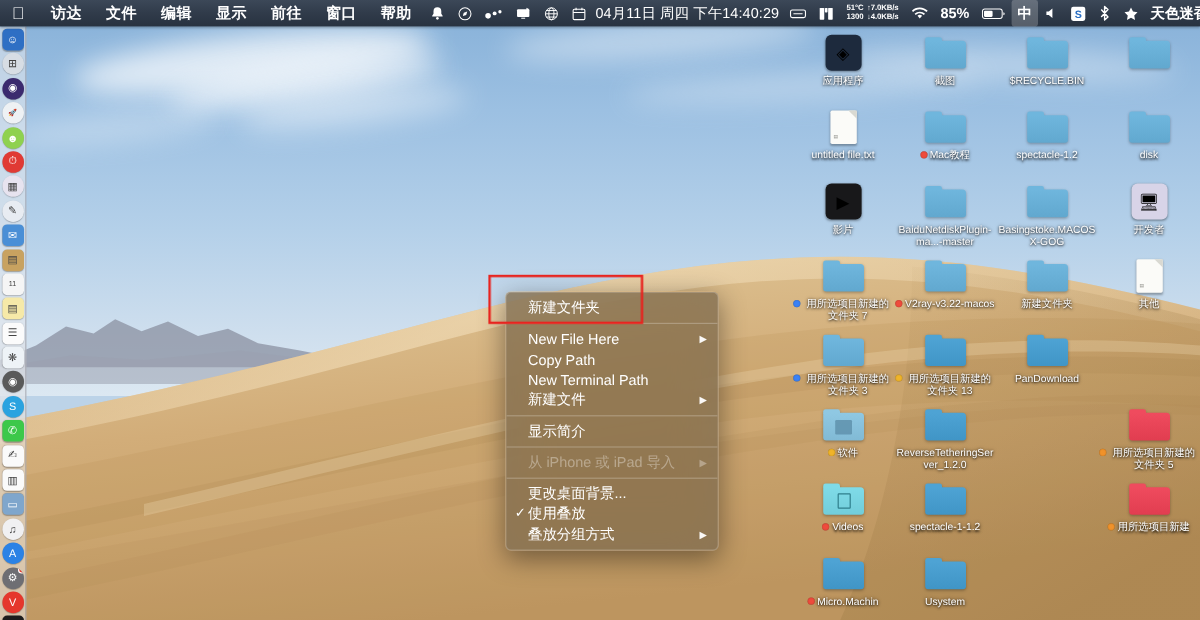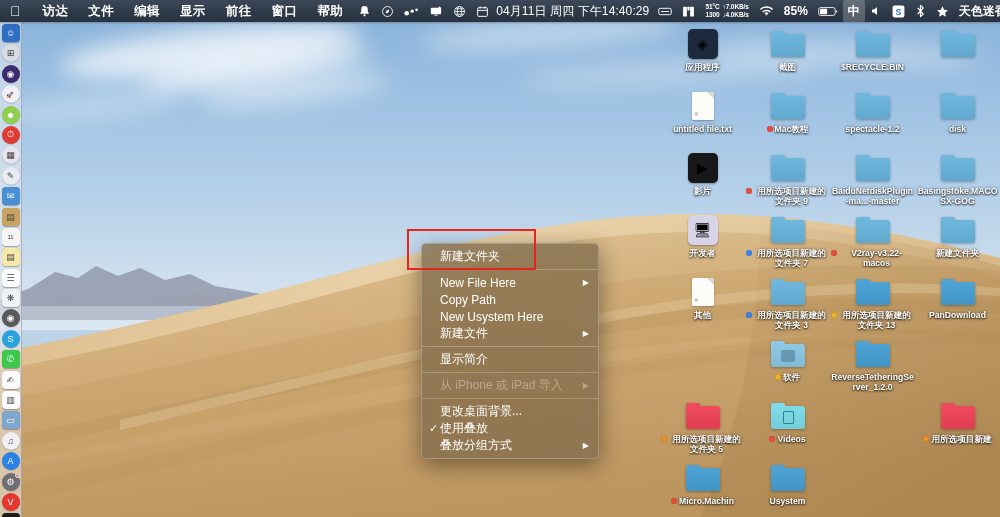--- a/index.html
+++ b/index.html
@@ -97,21 +97,21 @@
   }
   .folder .tab {
     position:absolute; left:0; top:0; width:14px; height:4px;
     border-radius:2px 2px 0 0;
   }
   .folder .body {
     position:absolute; left:0; top:3px; width:34px; height:23px;
     border-radius:1.5px 3px 2.5px 2.5px;
   }
   .icon-label {
-    margin-top:2px; font-size:8.6px; line-height:10px; font-weight:bold;
+    margin-top:2px; font-size:8.6px; line-height:10px; font-weight:normal;
     color:#fff; text-align:center; max-width:84px;
     text-shadow:0 1px 2px rgba(0,0,0,.85),0 0 3px rgba(0,0,0,.55);
     display:flex; align-items:flex-start; justify-content:flex-end; gap:2px;
     word-break:break-word;
   }
   .tagdot {
     width:6px; height:6px; border-radius:50%; flex-shrink:0;
     margin-top:2px; box-shadow:0 0 1px rgba(0,0,0,.45) inset;
   }
   .doc-icon {
@@ -517,32 +517,20 @@
         </div>
       </div>
       <div class="desktop-icon">
         <div class="icon-art">
           <div class="folder">
             <div class="tab" style="background: rgb(111, 182, 221);"></div>
             <div class="body" style="background: linear-gradient(rgb(111, 182, 221), rgb(97, 168, 207));"></div>
           </div>
         </div>
         <div class="icon-label">
-          <span class="tagdot" style="background: rgb(239, 75, 60);"></span>
-          <span>用所选项目新建的文件夹 9</span>
-        </div>
-      </div>
-      <div class="desktop-icon">
-        <div class="icon-art">
-          <div class="folder">
-            <div class="tab" style="background: rgb(111, 182, 221);"></div>
-            <div class="body" style="background: linear-gradient(rgb(111, 182, 221), rgb(97, 168, 207));"></div>
-          </div>
-        </div>
-        <div class="icon-label">
           <span>BaiduNetdiskPlugin-ma...-master</span>
         </div>
       </div>
       <div class="desktop-icon">
         <div class="icon-art">
           <div class="folder">
             <div class="tab" style="background: rgb(111, 182, 221);"></div>
             <div class="body" style="background: linear-gradient(rgb(111, 182, 221), rgb(97, 168, 207));"></div>
           </div>
         </div>
@@ -682,20 +670,31 @@
             <div class="tab" style="background: rgb(127, 219, 232);"></div>
             <div class="body" style="background: linear-gradient(rgb(127, 219, 232), rgb(113, 205, 218));"></div>
             <div style="position: absolute; left: 12px; top: 8px; width: 11px; height: 13px; border: 1.6px solid rgb(47, 127, 140); border-radius: 1px;"></div>
           </div>
         </div>
         <div class="icon-label">
           <span class="tagdot" style="background: rgb(239, 75, 60);"></span>
           <span>Videos</span>
         </div>
       </div>
+      <div class="desktop-icon">
+        <div class="icon-art">
+          <div class="folder">
+            <div class="tab" style="background: rgb(78, 163, 212);"></div>
+            <div class="body" style="background: linear-gradient(rgb(78, 163, 212), rgb(64, 149, 198));"></div>
+          </div>
+        </div>
+        <div class="icon-label">
+          <span>spectacle-1-1.2</span>
+        </div>
+      </div>
       <div class="desktop-icon"></div>
       <div class="desktop-icon">
         <div class="icon-art">
           <div class="folder">
             <div class="tab" style="background: rgb(239, 75, 94);"></div>
             <div class="body" style="background: linear-gradient(rgb(239, 75, 94), rgb(225, 61, 80));"></div>
           </div>
         </div>
         <div class="icon-label">
           <span class="tagdot" style="background: rgb(240, 146, 42);"></span>
@@ -738,21 +737,21 @@
       <span class="check"></span>
       <span class="mlabel">New File Here</span>
       <span class="arrow">▶</span>
     </div>
     <div class="menu-item">
       <span class="check"></span>
       <span class="mlabel">Copy Path</span>
     </div>
     <div class="menu-item">
       <span class="check"></span>
-      <span class="mlabel">New Usystem Here</span>
+      <span class="mlabel">New Terminal Path</span>
     </div>
     <div class="menu-item cjk">
       <span class="check"></span>
       <span class="mlabel">新建文件</span>
       <span class="arrow">▶</span>
     </div>
     <div class="menu-sep"></div>
     <div class="menu-item cjk">
       <span class="check"></span>
       <span class="mlabel">显示简介</span>

